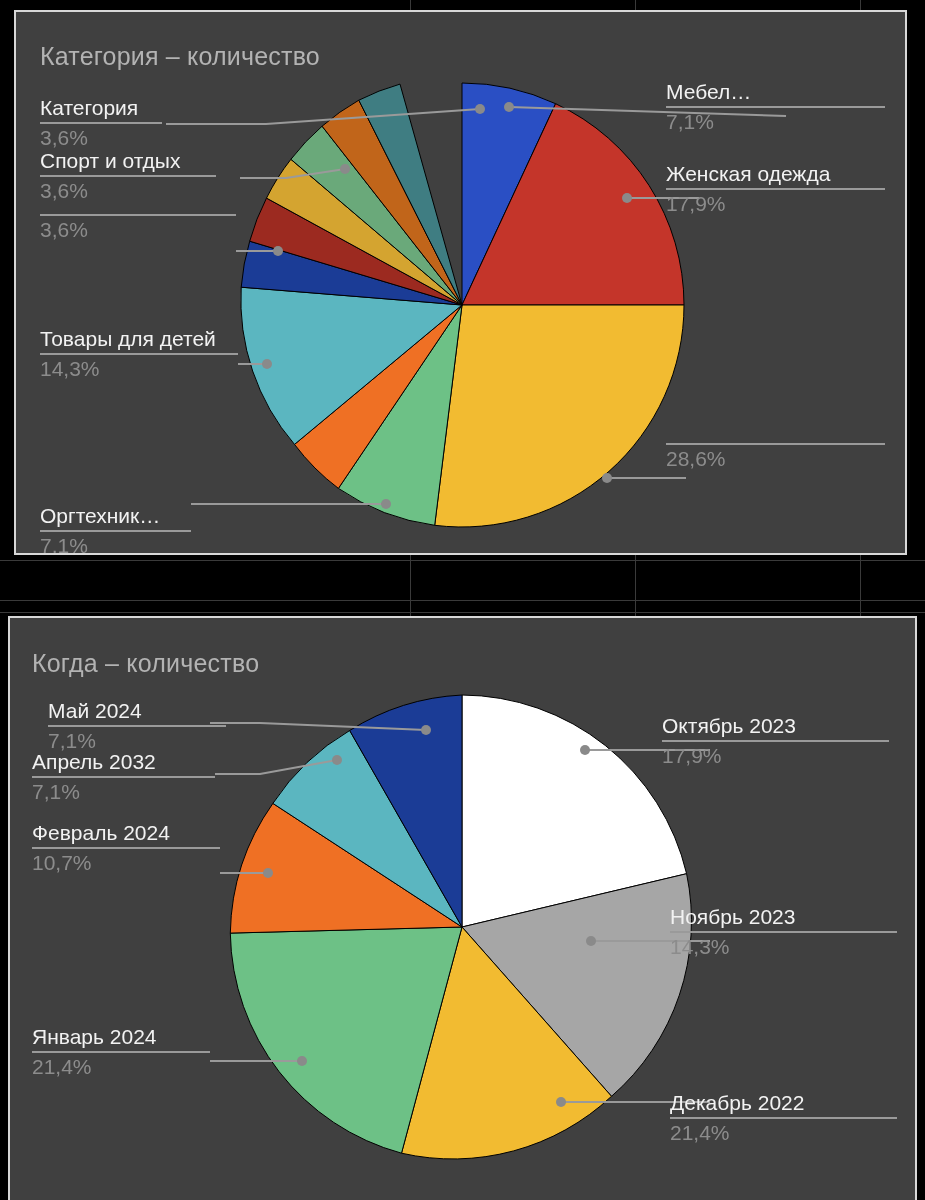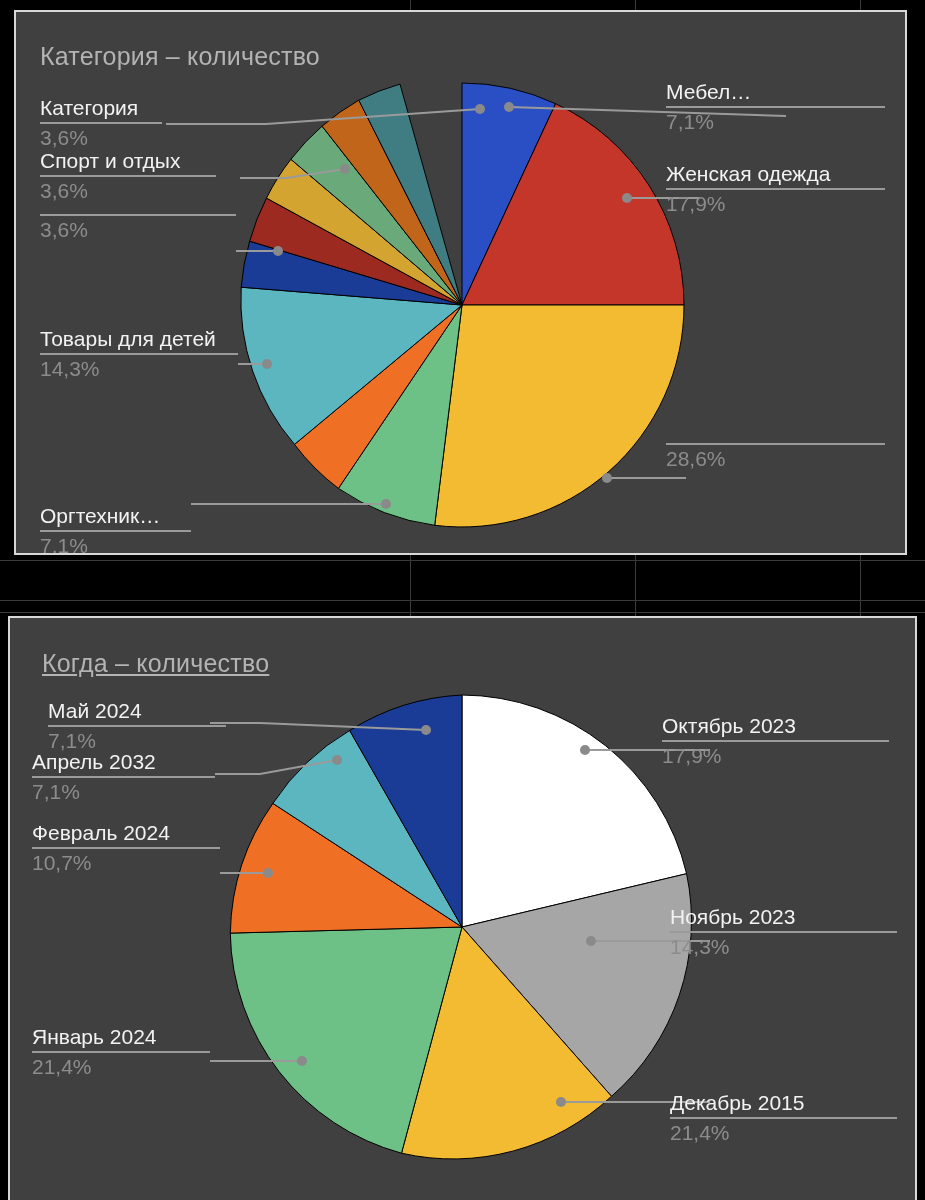--- a/index.html
+++ b/index.html
@@ -29,21 +29,21 @@
 
   .chart-title{
     position:absolute;
     color:#b3b3b3;
     font-size:25px;
     font-weight:400;
     letter-spacing:.2px;
     white-space:nowrap;
   }
   #chart-card-1 .chart-title{left:24px;top:30px;}
-  #chart-card-2 .chart-title{left:32px;top:31px;text-decoration:underline;}
+  #chart-card-2 .chart-title{left:22px;top:31px;}
 
   .pie-wrap{position:absolute;left:0;top:0;width:100%;height:100%;}
   .pie-svg{position:absolute;left:0;top:0;}
 
   
   .callout{position:absolute;white-space:nowrap;}
   .callout .lbl{
     display:block;
     color:#f2f2f2;
     font-size:21px;
@@ -255,17 +255,17 @@
     <span class="pct">17,9%</span>
   </div>
 
   <div class="callout right" style="left:660px;top:286px;width:227px;">
     <span class="lbl">Ноябрь 2023</span>
     <span class="rule"></span>
     <span class="pct">14,3%</span>
   </div>
 
   <div class="callout right" style="left:660px;top:472px;width:227px;">
-    <span class="lbl">Декабрь 2015</span>
+    <span class="lbl">Декабрь 2022</span>
     <span class="rule"></span>
     <span class="pct">21,4%</span>
   </div>
 </div>
 
 </body></html>

